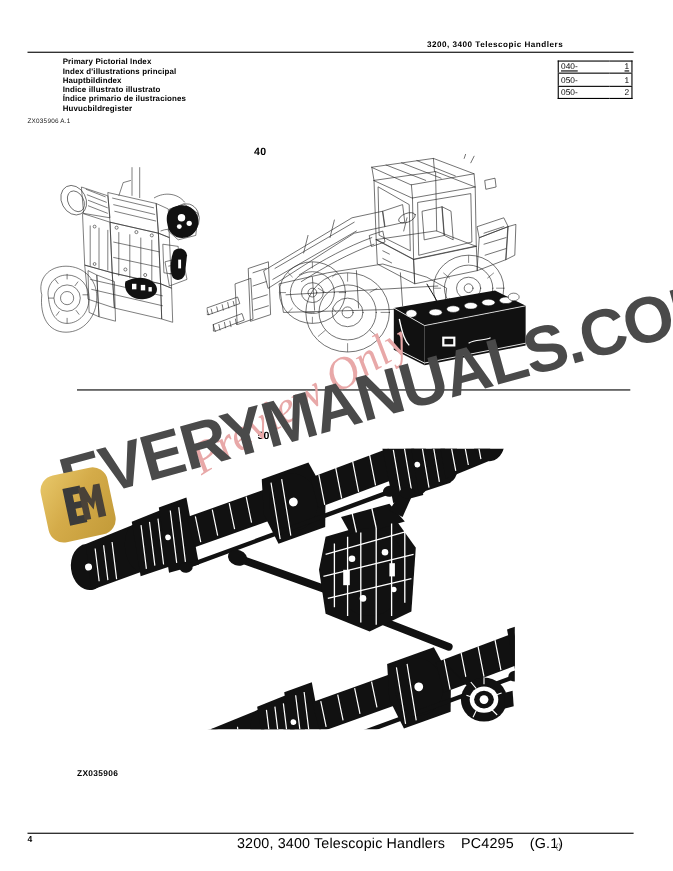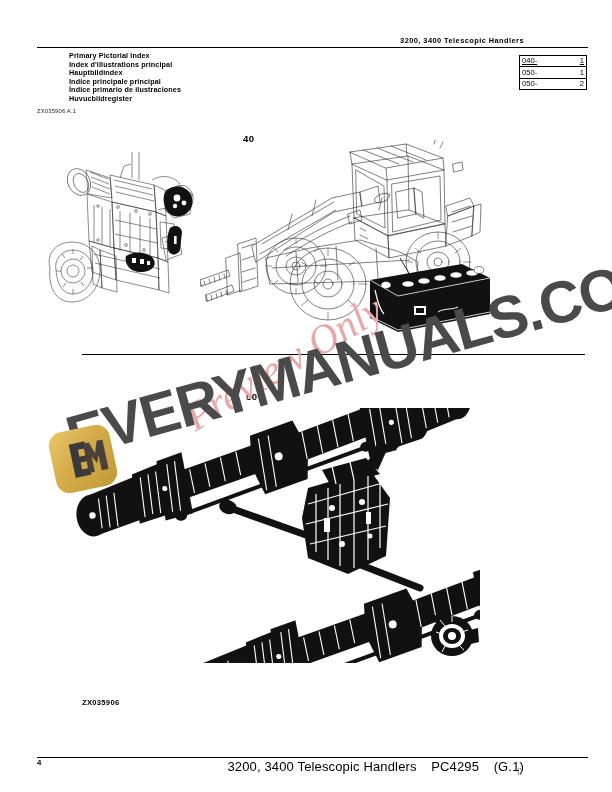--- a/index.html
+++ b/index.html
@@ -11,21 +11,21 @@
     width: 612px;
     height: 792px;
     position: relative;
     overflow: hidden;
     font-family: "Liberation Sans", sans-serif;
     color: #000;
   }
 
   .page {
     position: absolute;
-    left: 12px; top: 0;
+    left: 0; top: 0;
     width: 548px;
     height: 792px;
     background: #fff;
   }
 
   
   .header-rule {
     position: absolute;
     left: 25px;
     top: 47px;
@@ -205,21 +205,21 @@
 
 <div class="page">
 
   <div class="header-rule"></div>
   <div class="header-title">3200, 3400 Telescopic Handlers</div>
 
   <div class="index-titles">
     <div>Primary Pictorial Index</div>
     <div>Index d'illustrations principal</div>
     <div>Hauptbildindex</div>
-    <div>Indice principale principal</div>
+    <div>Indice illustrato illustrato</div>
     <div>Índice primario de ilustraciones</div>
     <div>Huvucbildregister</div>
   </div>
 
   <div class="fig-code-top">ZX035906 A.1</div>
 
   <table class="ref-table">
     <tbody>
         <tr>
       <td class="rt-sec">040-</td>

